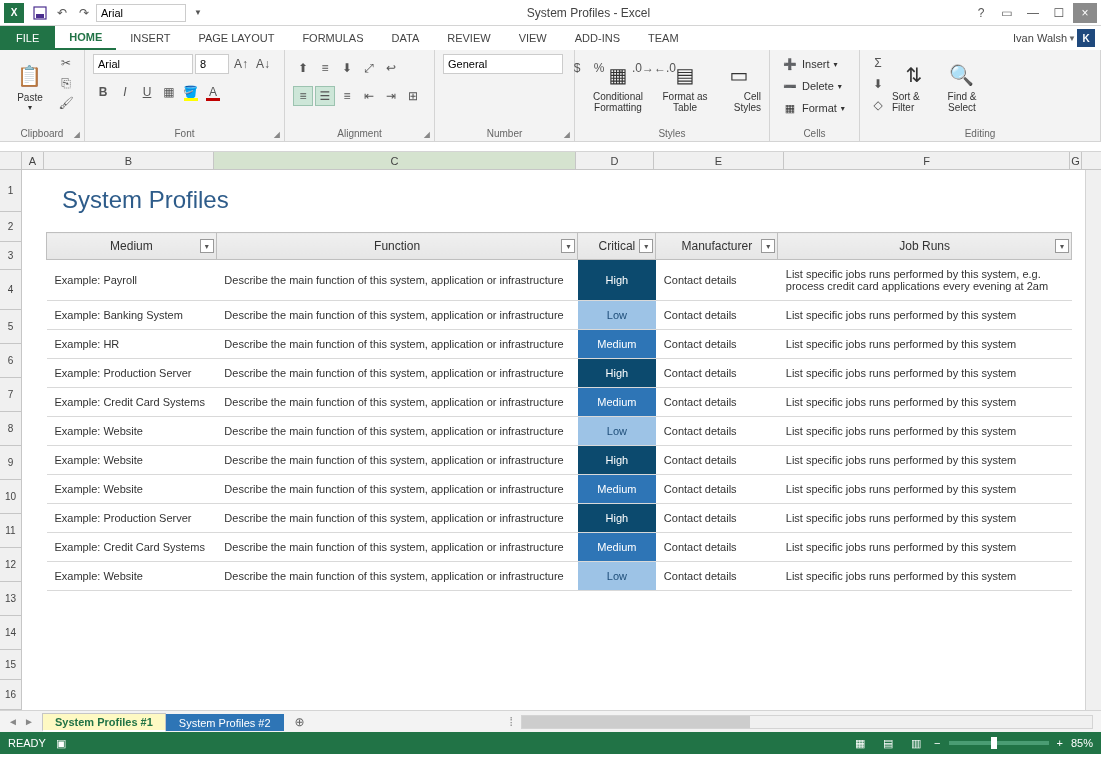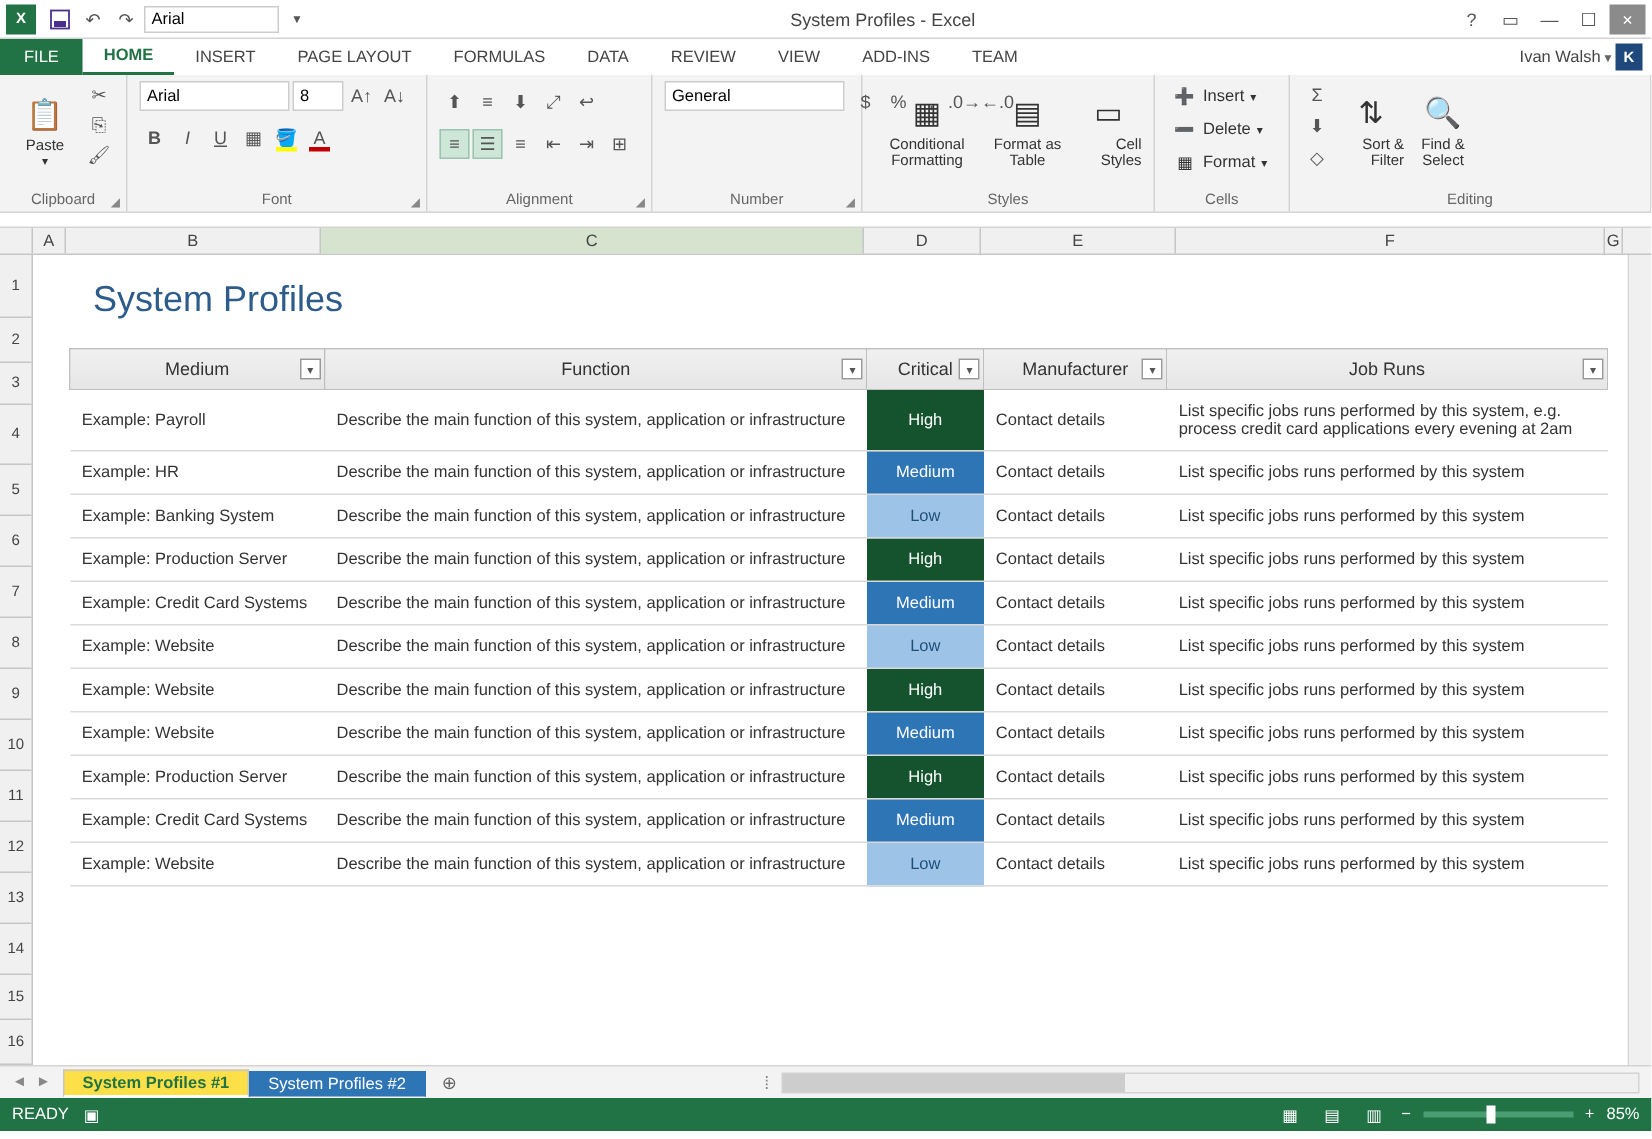--- a/index.html
+++ b/index.html
@@ -59,29 +59,29 @@
 .cells { flex: 1; position: relative; overflow: hidden; background: #fff; }
 .vscroll { width: 16px; background: #f0f0f0; border-left: 1px solid #d4d4d4; }
 
 
 .sheet-title { position: absolute; left: 40px; top: 16px; font-size: 24px; color: #2e5c8a; font-family: Arial; }
 .data-table { position: absolute; left: 24px; top: 62px; width: 1026px; border-collapse: collapse; }
 .data-table thead th { background: linear-gradient(#f0f0f0,#e6e6e6); border: 1px solid #bfbfbf; padding: 6px 8px; font-size: 12px; color: #333; font-weight: normal; position: relative; text-align: center; font-family: Arial;}
 .filter-btn { position: absolute; right: 2px; top: 50%; transform: translateY(-50%); width: 14px; height: 14px; border: 1px solid #999; background: #fff; font-size: 8px; display: flex; align-items: center; justify-content: center; color: #555; cursor: pointer; }
 .data-table tbody td { border-bottom: 1px solid #d9d9d9; padding: 8px 8px; font-size: 11px; font-family: Arial; vertical-align: middle; }
 .crit { text-align: center; color: #fff; font-size: 11px; }
-.crit.High { background: #14532d; }
+.crit.High { background: #0c4a6e; }
 .crit.Medium { background: #2e75b6; }
 .crit.Low { background: #9dc3e6; color: #1f4e79; }
 
 
 .sheet-tabbar { height: 22px; background: #f3f3f3; border-top: 1px solid #d4d4d4; display: flex; align-items: center; }
 .tab-nav { display: flex; gap: 2px; padding: 0 6px; }
 .tab-nav .nb { width: 14px; height: 14px; color: #888; cursor: pointer; display: flex; align-items: center; justify-content: center; font-size: 10px; }
-.sheet-tab { padding: 2px 12px; font-size: 11px; border: 1px solid #c6c6c6; border-bottom: none; background: #fde047; cursor: pointer; margin-top: 2px; }
+.sheet-tab { padding: 2px 12px; font-size: 11px; border: 1px solid #c6c6c6; border-bottom: none; background: #fef9c3; cursor: pointer; margin-top: 2px; }
 .sheet-tab.active { color: #217346; font-weight: bold; border-bottom: 2px solid #fff; }
 .sheet-tab.inactive { background: #2e75b6; color: #fff; border-color: #2e75b6; }
 .new-sheet { width: 20px; height: 18px; display: flex; align-items: center; justify-content: center; color: #666; cursor: pointer; margin-left: 6px; }
 .hscroll { flex: 1; height: 14px; background: #f0f0f0; border: 1px solid #d4d4d4; margin: 0 8px; position: relative; }
 .hscroll-thumb { position: absolute; left: 0; width: 40%; height: 100%; background: #cdcdcd; }
 
 
 .statusbar { height: 22px; background: #217346; color: #fff; display: flex; align-items: center; padding: 0 8px; font-size: 11px; }
 .status-left { display: flex; gap: 10px; align-items: center; }
 .status-right { margin-left: auto; display: flex; align-items: center; gap: 8px; }
@@ -257,21 +257,21 @@
 
   <div class="group" style="flex:1;">
     <div class="group-body">
       <div class="mini-col" style="gap:3px;">
         <div class="mini-btn">Σ</div>
         <div class="mini-btn">⬇</div>
         <div class="mini-btn">◇</div>
       </div>
       <div class="big-btn" style="width:44px;">
           <div class="ico">⇅</div>
-          <span style="text-align:right;line-height:11px;">Sort &amp; Filter</span>
+          <span style="text-align:left;line-height:11px;">Sort &amp; Filter</span>
         </div>
       <div class="big-btn" style="width:44px;">
           <div class="ico">🔍</div>
           <span style="text-align:center;line-height:11px;">Find &amp; Select</span>
         </div>
     </div>
     <div class="group-label">Editing</div>
   </div>
 </div>
 
@@ -323,30 +323,30 @@
         </thead>
       <tbody id="tbody">
           <tr>
             <td>Example: Payroll</td>
             <td>Describe the main function of this system, application or infrastructure</td>
             <td class="crit High">High</td>
             <td>Contact details</td>
             <td>List specific jobs runs performed by this system, e.g. process credit card applications every evening at 2am</td>
           </tr>
           <tr>
+            <td>Example: Banking System</td>
+            <td>Describe the main function of this system, application or infrastructure</td>
+            <td class="crit Low">Low</td>
+            <td>Contact details</td>
+            <td>List specific jobs runs performed by this system</td>
+          </tr>
+          <tr>
             <td>Example: HR</td>
             <td>Describe the main function of this system, application or infrastructure</td>
             <td class="crit Medium">Medium</td>
-            <td>Contact details</td>
-            <td>List specific jobs runs performed by this system</td>
-          </tr>
-          <tr>
-            <td>Example: Banking System</td>
-            <td>Describe the main function of this system, application or infrastructure</td>
-            <td class="crit Low">Low</td>
             <td>Contact details</td>
             <td>List specific jobs runs performed by this system</td>
           </tr>
           <tr>
             <td>Example: Production Server</td>
             <td>Describe the main function of this system, application or infrastructure</td>
             <td class="crit High">High</td>
             <td>Contact details</td>
             <td>List specific jobs runs performed by this system</td>
           </tr>

